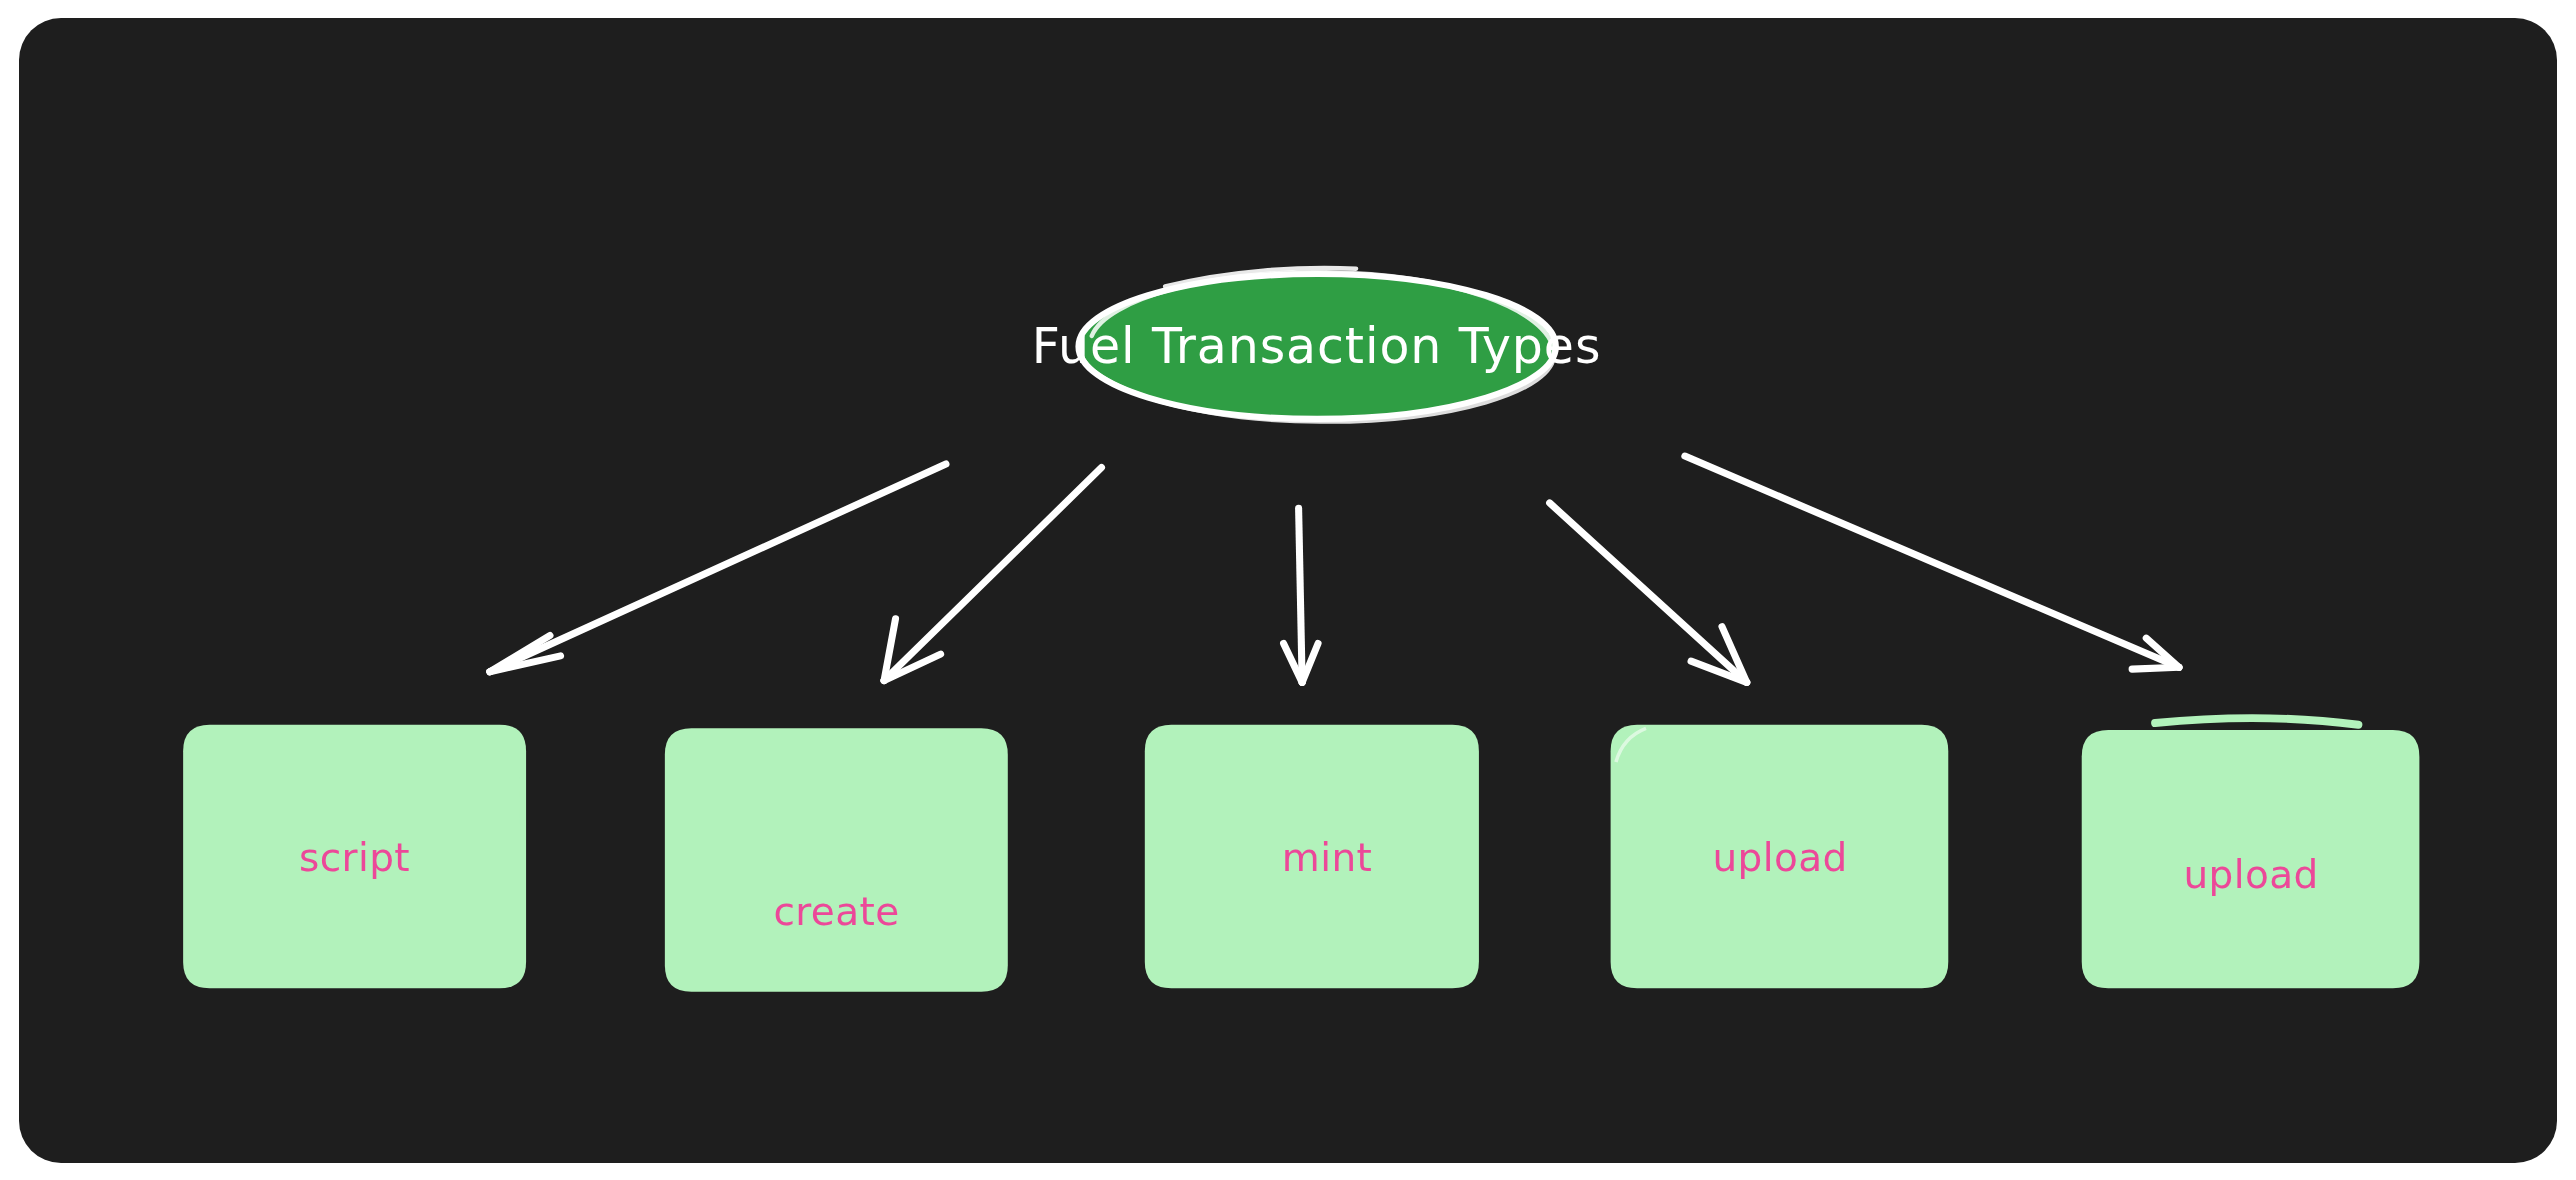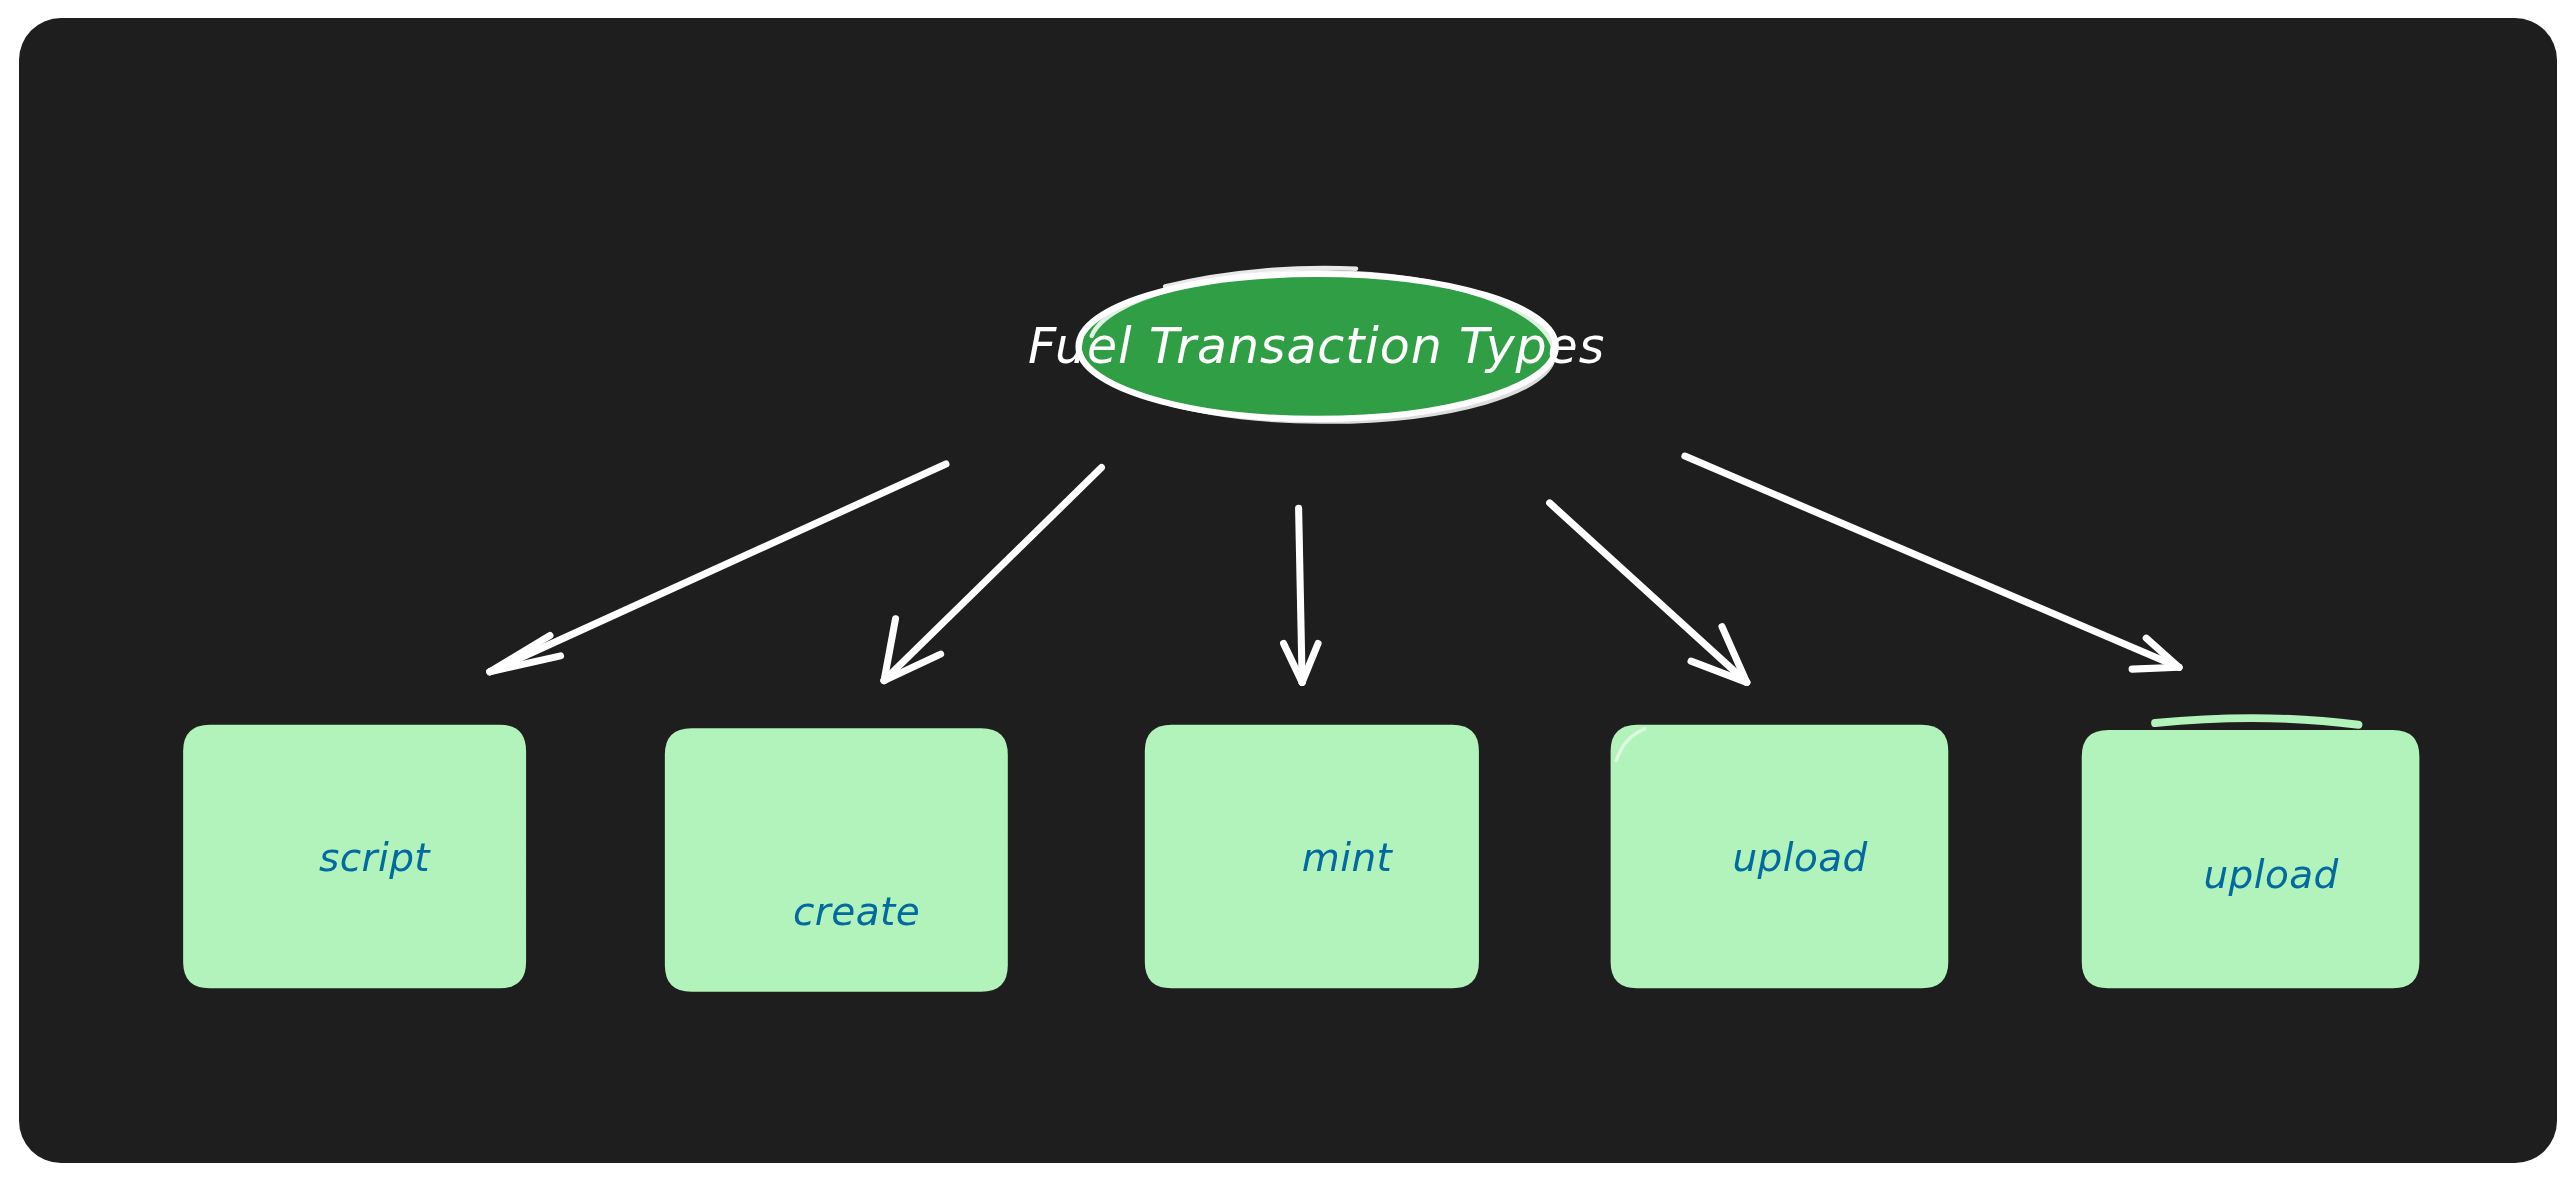--- a/index.html
+++ b/index.html
@@ -35,29 +35,27 @@
     width: 2576px;
     height: 1180px;
   }
   .node-label {
     position: absolute;
     display: flex;
     align-items: center;
     justify-content: center;
     pointer-events: none;
     white-space: nowrap;
-    font-style: italic;
   }
   .leaf-label {
     font-family: "DejaVu Sans", sans-serif;
     font-size: 39px;
     font-weight: 400;
-    color: #0369a1;
+    color: #ec4899;
     letter-spacing: 0.4px;
-    padding-left: 20px;
   }
   .root-label {
     font-family: "DejaVu Sans", sans-serif;
     font-size: 49px;
     font-weight: 400;
     color: #ffffff;
     letter-spacing: 0.9px;
   }
 </style>
 </head>

